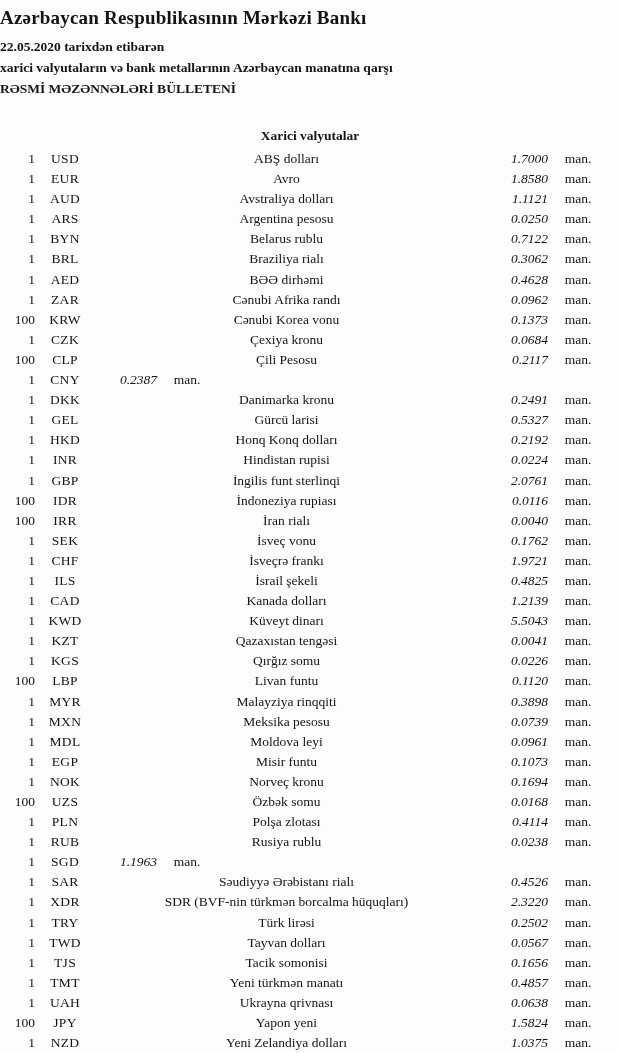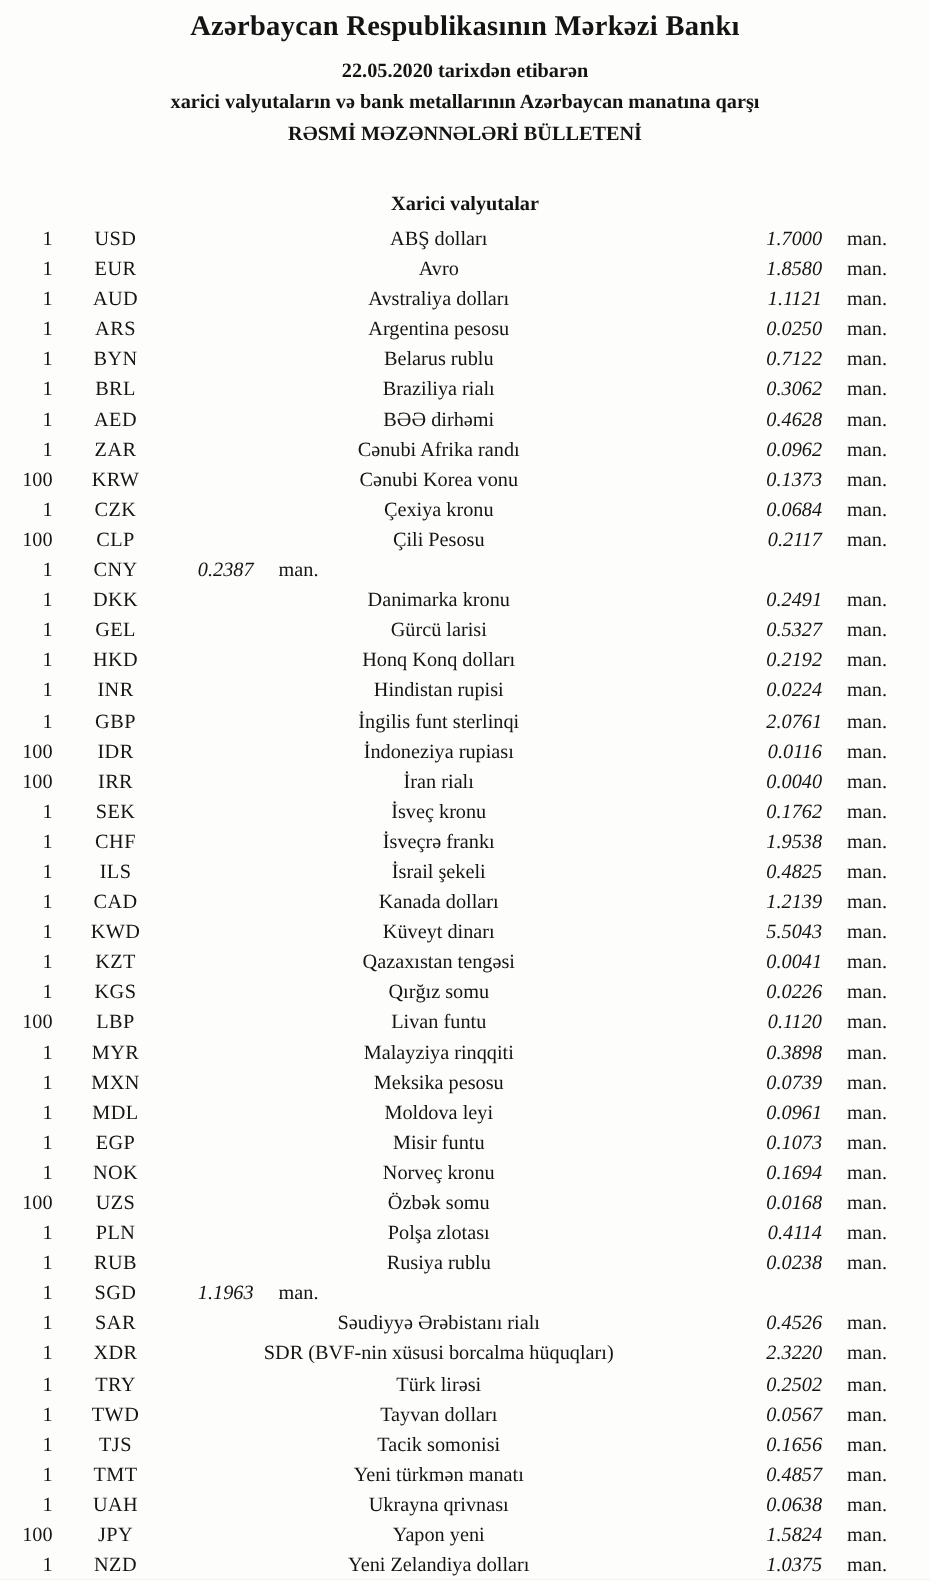--- a/index.html
+++ b/index.html
@@ -12,21 +12,21 @@
     width: 620px;
     height: 1053px;
     margin: 0 auto;
     background: #fdfdfc;
     color: #141414;
     font-family: "Liberation Serif", "DejaVu Serif", serif;
     overflow: hidden;
     box-sizing: border-box;
     padding-top: 7px;
   }
-  .doc-header { text-align: center; }
+  .doc-header { text-align: left; }
   .bank-title {
     font-size: 19px;
     font-weight: 700;
     margin: 0 0 7px 0;
     letter-spacing: 0.2px;
   }
   .sub-line {
     font-size: 13.5px;
     font-weight: 700;
     line-height: 21px;
@@ -51,21 +51,21 @@
     box-sizing: border-box;
     padding-right: 23px;
   }
   .qty {
     width: 35px;
     text-align: right;
     flex: 0 0 auto;
   }
   .code {
     width: 44px;
-    margin-left: 20px;
+    margin-left: 8px;
     text-align: center;
     flex: 0 0 auto;
     letter-spacing: 0.3px;
   }
   .name {
     flex: 1 1 auto;
     margin-left: 8px;
     text-align: center;
     white-space: nowrap;
     overflow: hidden;
@@ -245,30 +245,30 @@
     <span class="qty">100</span>
     <span class="code">IRR</span>
     <span class="name">İran rialı</span>
     <span class="rate">0.0040</span>
     <span class="unit">man.</span>
   </div>
 
   <div class="row">
     <span class="qty">1</span>
     <span class="code">SEK</span>
-    <span class="name">İsveç kronu</span>
+    <span class="name">İsveç vonu</span>
     <span class="rate">0.1762</span>
     <span class="unit">man.</span>
   </div>
 
   <div class="row">
     <span class="qty">1</span>
     <span class="code">CHF</span>
     <span class="name">İsveçrə frankı</span>
-    <span class="rate">1.9538</span>
+    <span class="rate">1.9721</span>
     <span class="unit">man.</span>
   </div>
 
   <div class="row">
     <span class="qty">1</span>
     <span class="code">ILS</span>
     <span class="name">İsrail şekeli</span>
     <span class="rate">0.4825</span>
     <span class="unit">man.</span>
   </div>
@@ -388,21 +388,21 @@
     <span class="qty">1</span>
     <span class="code">SAR</span>
     <span class="name">Səudiyyə Ərəbistanı rialı</span>
     <span class="rate">0.4526</span>
     <span class="unit">man.</span>
   </div>
 
   <div class="row">
     <span class="qty">1</span>
     <span class="code">XDR</span>
-    <span class="name">SDR (BVF-nin xüsusi borcalma hüquqları)</span>
+    <span class="name">SDR (BVF-nin türkmən borcalma hüquqları)</span>
     <span class="rate">2.3220</span>
     <span class="unit">man.</span>
   </div>
 
   <div class="row">
     <span class="qty">1</span>
     <span class="code">TRY</span>
     <span class="name">Türk lirəsi</span>
     <span class="rate">0.2502</span>
     <span class="unit">man.</span>

